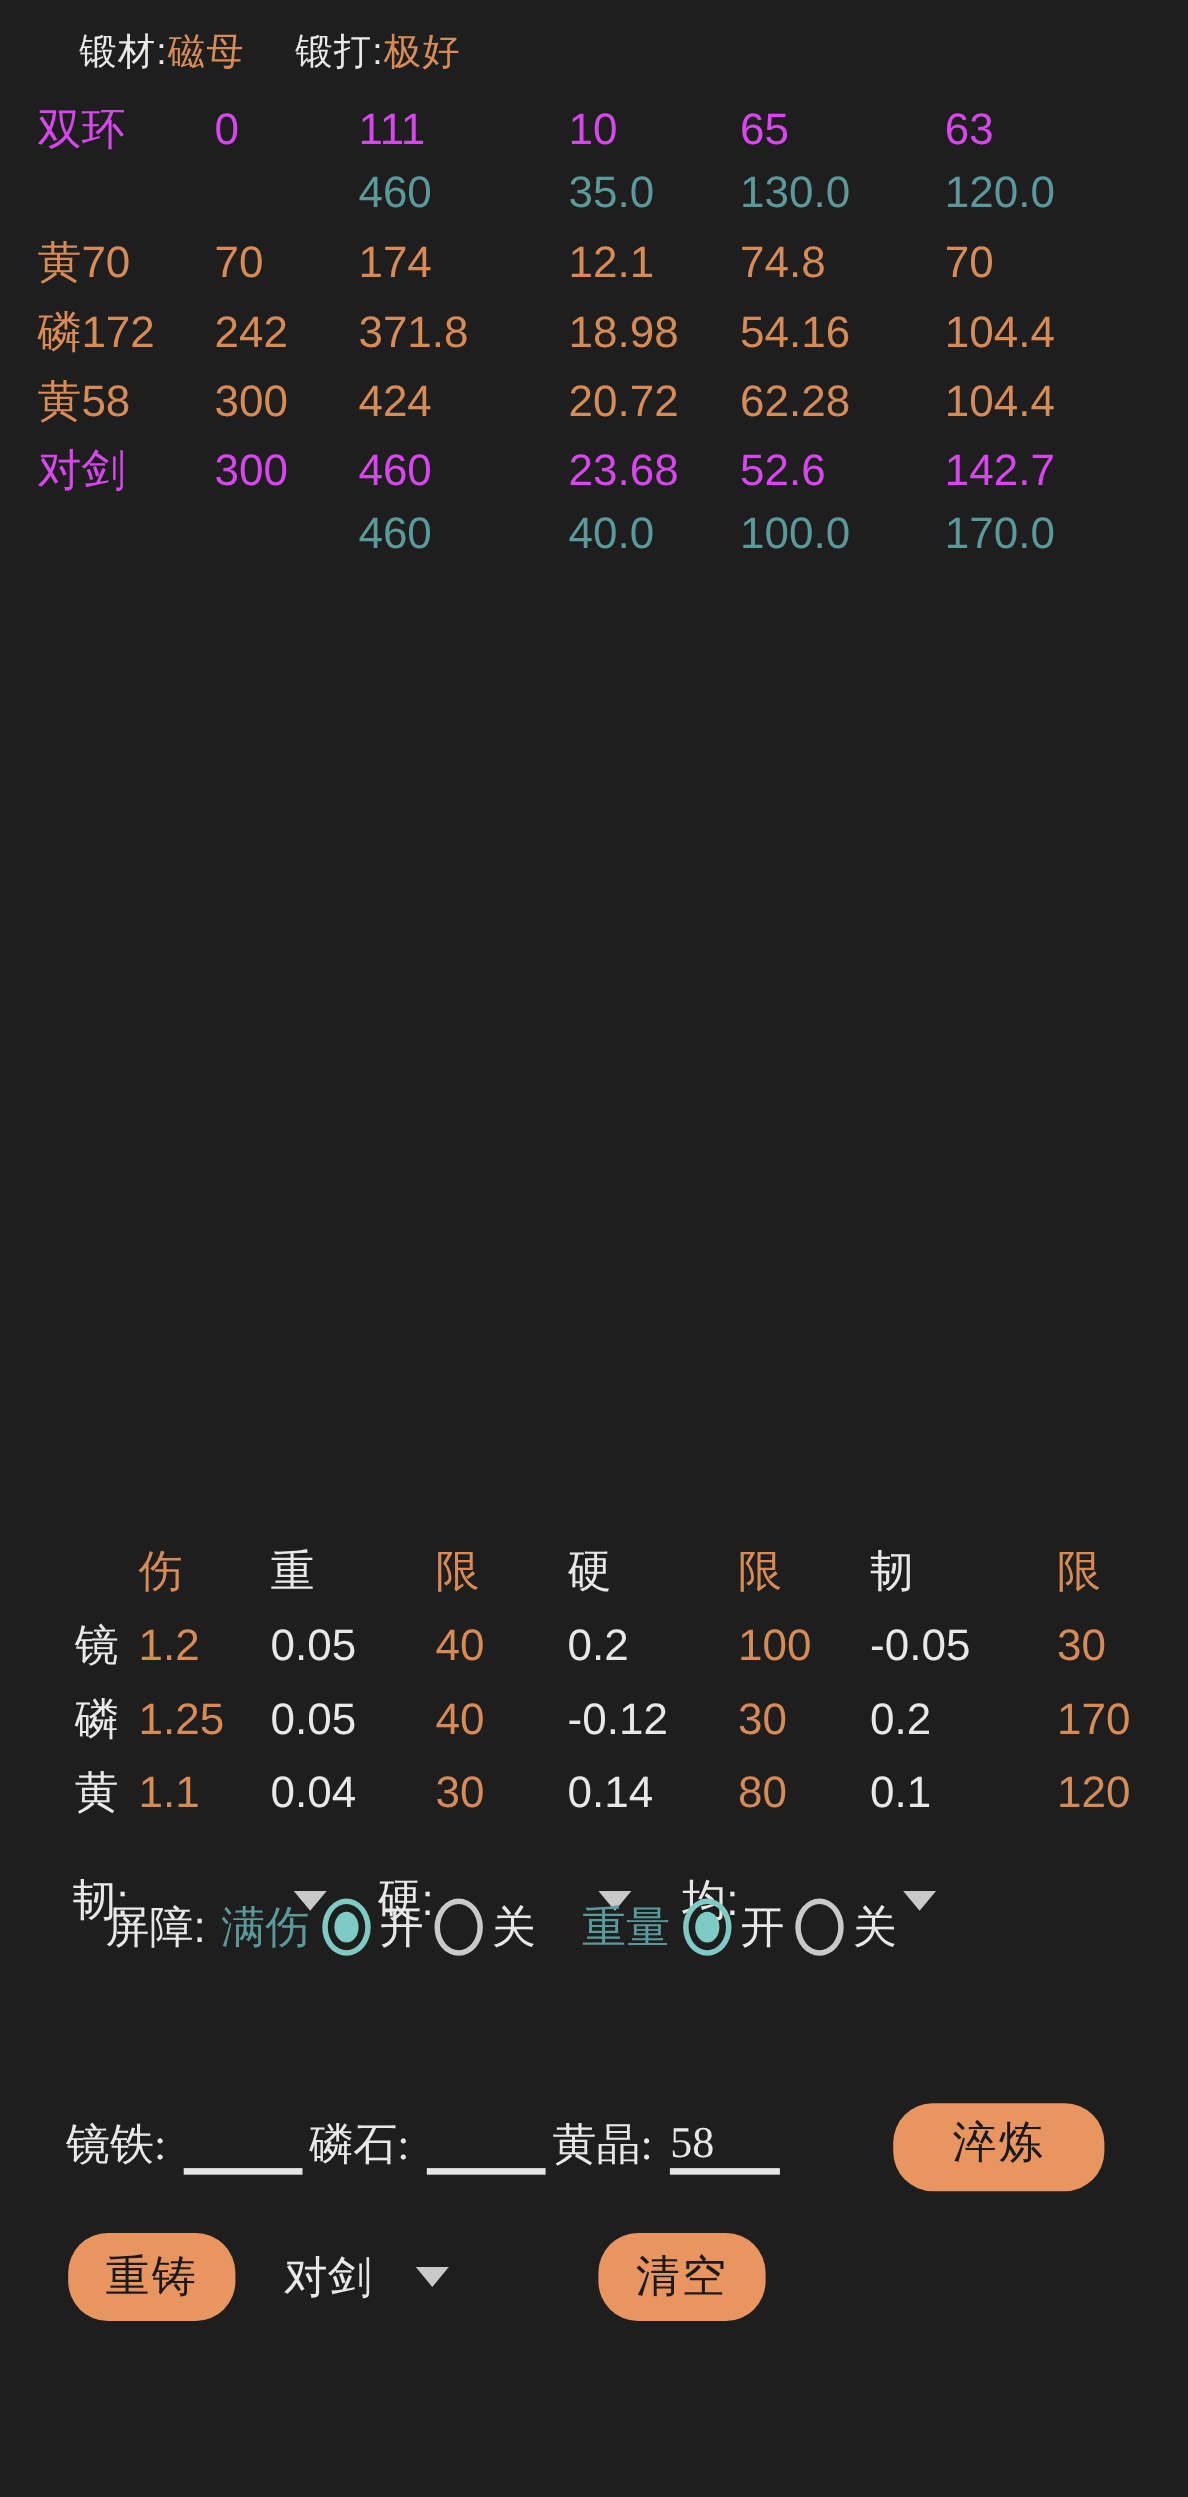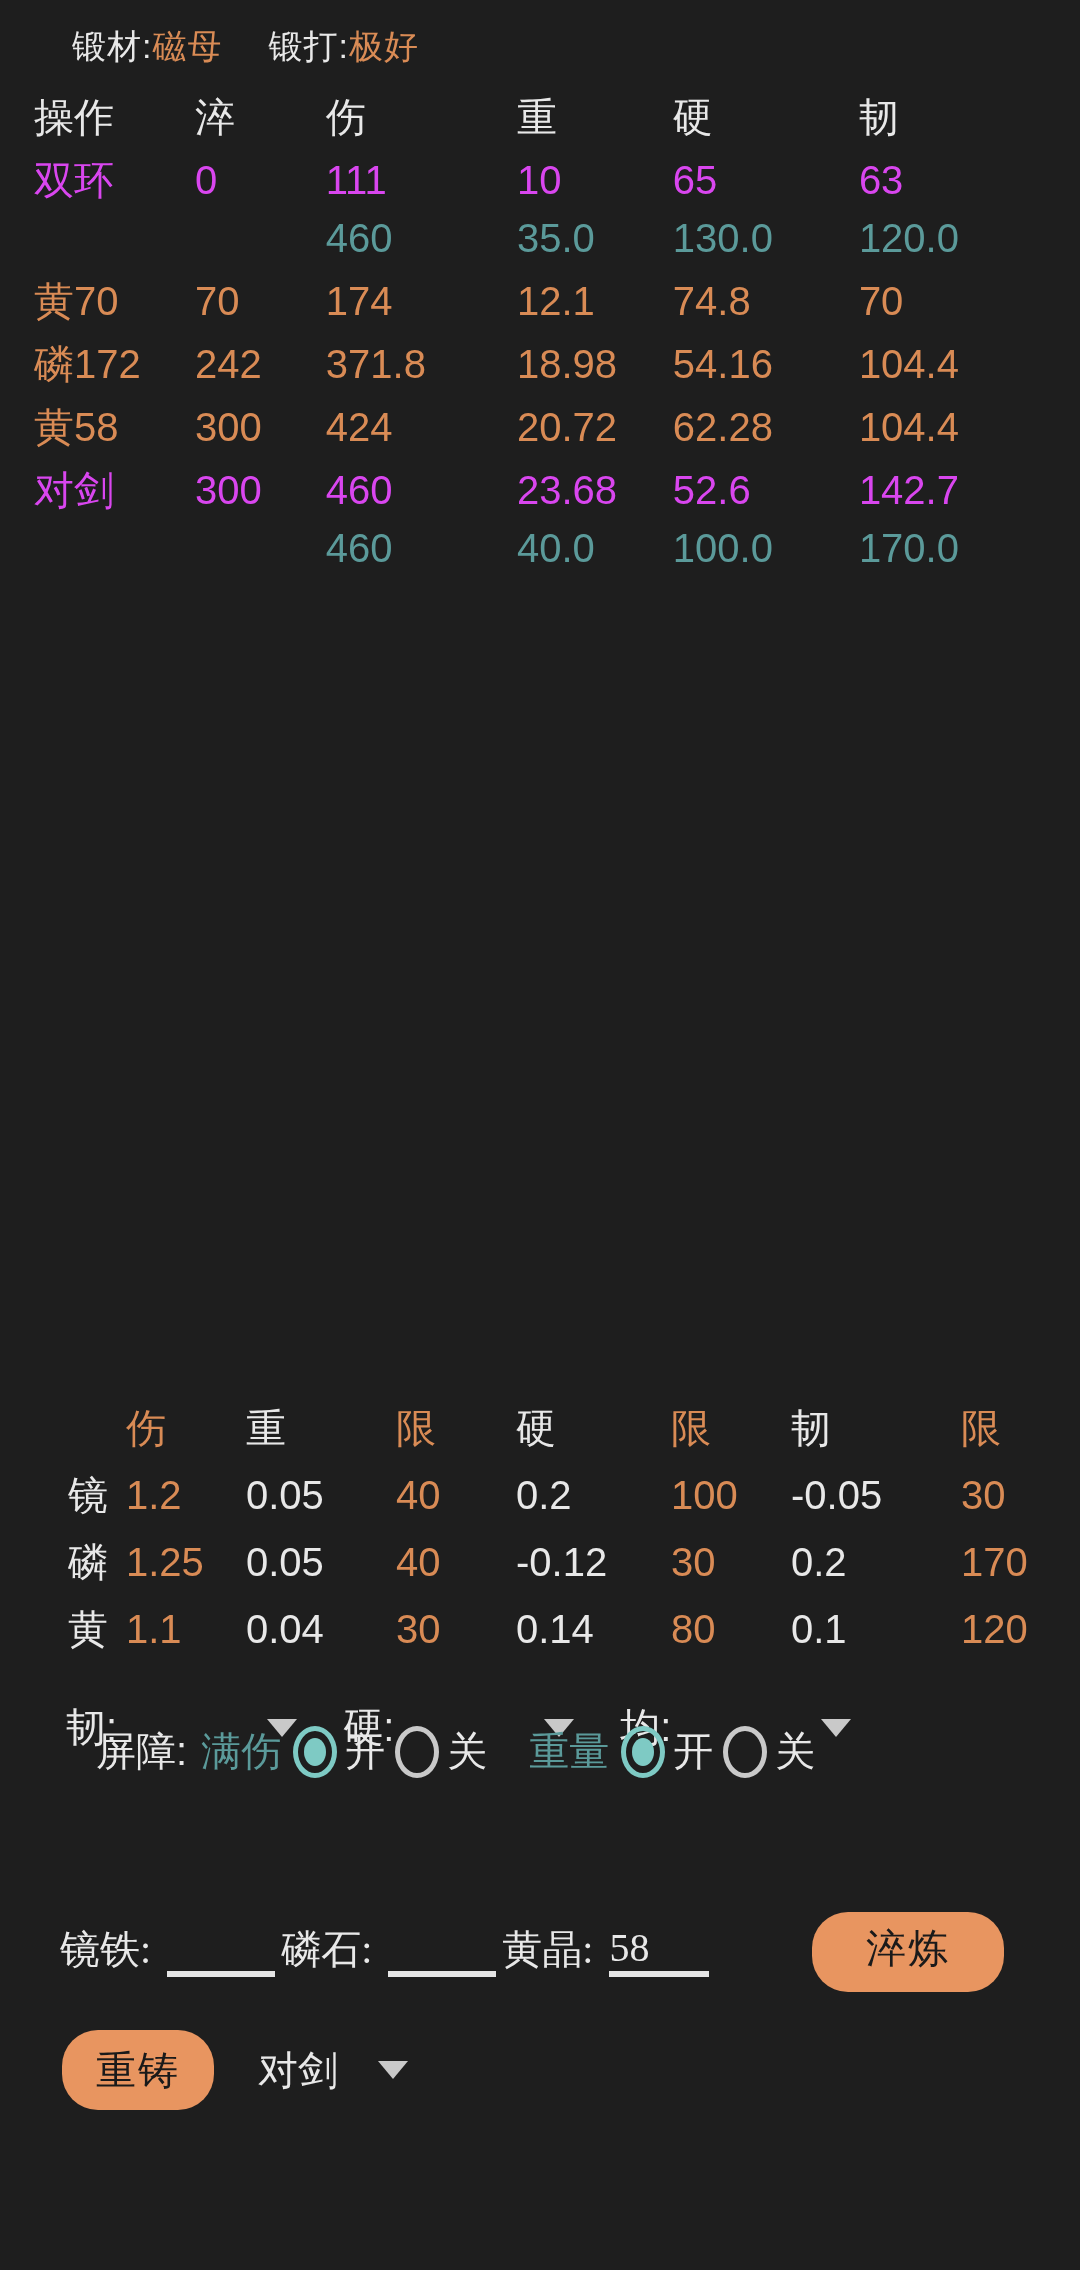--- a/index.html
+++ b/index.html
@@ -221,28 +221,20 @@
       <span class="hval">磁母</span>
   </span>
   <span class="hgroup">
     <span class="hlabel">锻打:</span>
       <span class="hval">极好</span>
   </span>
 </div>
 
 <table class="utable">
   <tbody>
-    <tr class="row-head">
-      <td class="c0">操作</td>
-      <td class="c1">淬</td>
-      <td class="c2">伤</td>
-      <td class="c3">重</td>
-      <td class="c4">硬</td>
-      <td class="c5">韧</td>
-    </tr>
 
     <tr class="row-white">
       <td class="c0">双环</td>
       <td class="c1">0</td>
       <td class="c2">111</td>
       <td class="c3">10</td>
       <td class="c4">65</td>
       <td class="c5">63</td>
     </tr>
 
@@ -404,13 +396,14 @@
 </div>
 
 <button class="btn btn-cuilian">淬炼</button>
 
 <div class="btnrow">
   <button class="btn">重铸</button>
   <div class="weapon-sel">
     <span class="wname">对剑</span>
     <span class="caret"></span>
   </div>
+  <button class="btn btn-sp">清空</button>
 </div>
 
 </body></html>

